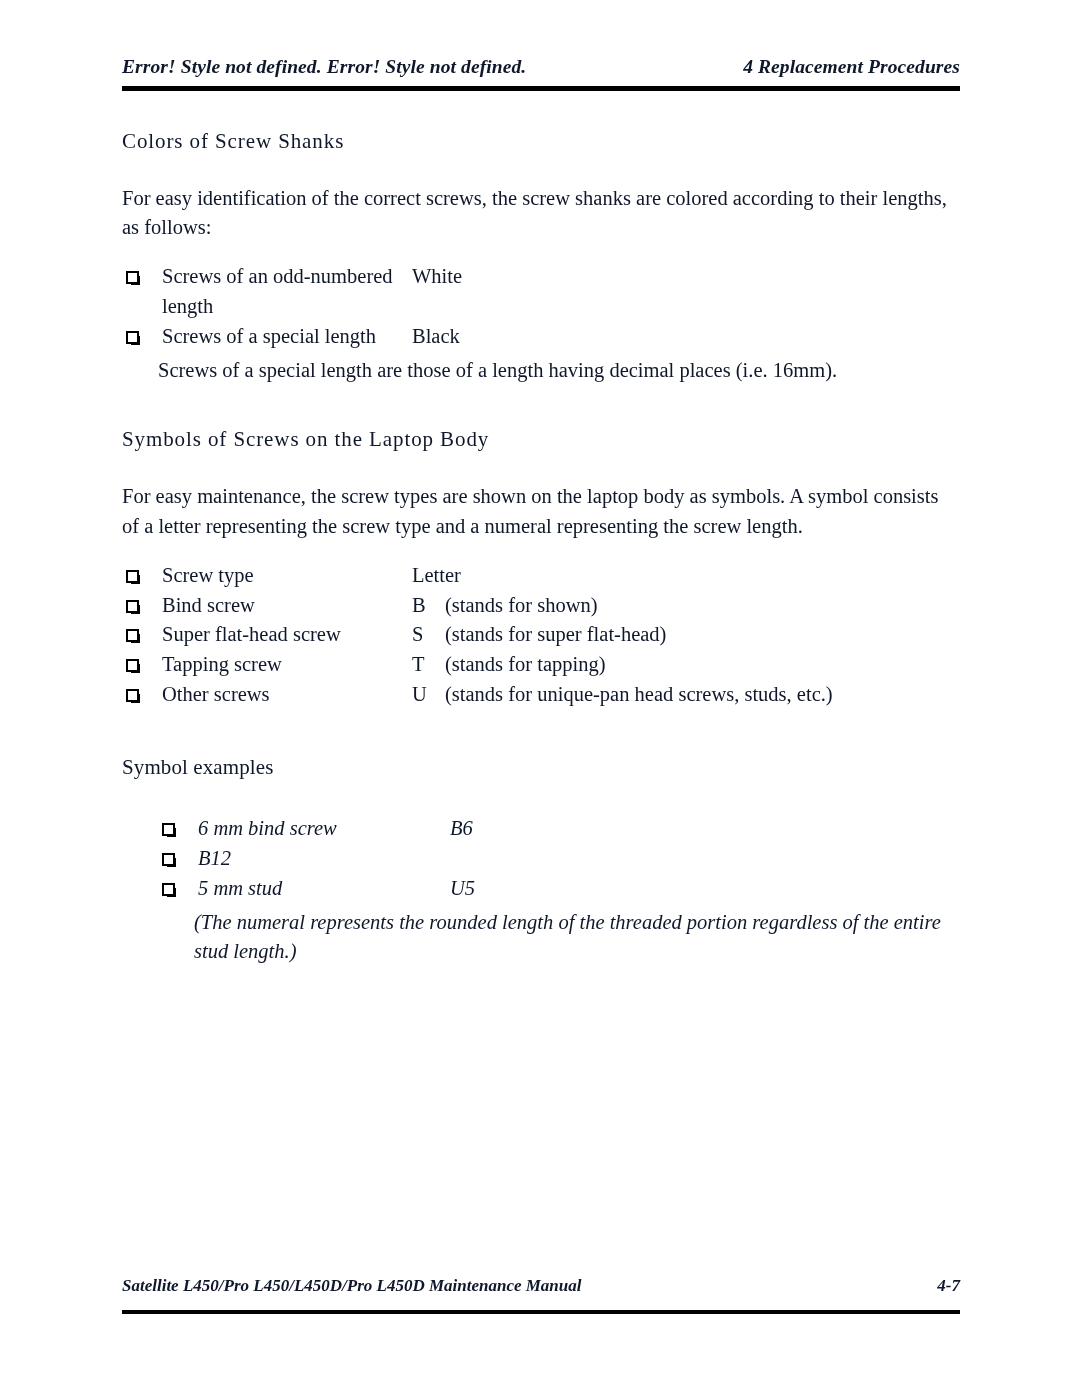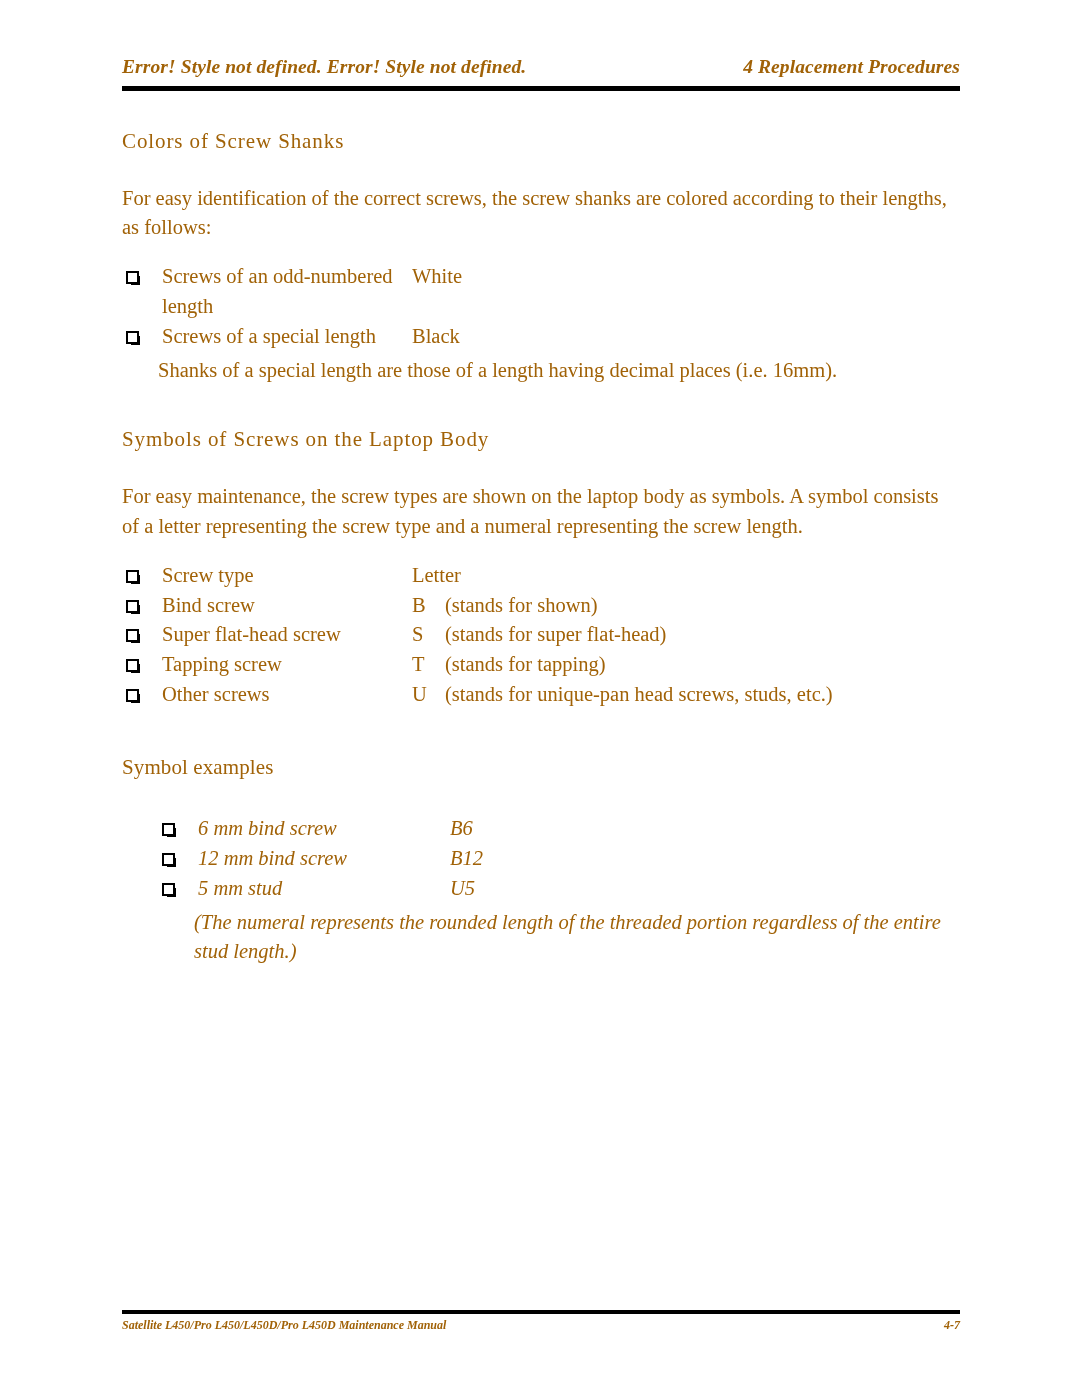--- a/index.html
+++ b/index.html
@@ -7,21 +7,21 @@
     margin: 0;
     padding: 0;
     background: #ffffff;
   }
   .page {
     position: relative;
     width: 1048px;
     height: 1397px;
     background: #ffffff;
     font-family: "Liberation Serif", "DejaVu Serif", serif;
-    color: #a16207;
+    color: #0f172a;
     overflow: hidden;
     box-sizing: border-box;
   }
 
   
   .running-header {
     position: absolute;
     left: 122px;
     top: 56px;
     width: 838px;
@@ -166,28 +166,28 @@
     position: absolute;
     left: 122px;
     top: 1310px;
     width: 838px;
     height: 4px;
     background: #000000;
   }
   .running-footer {
     position: absolute;
     left: 122px;
-    top: 1318px;
+    top: 1276px;
     width: 838px;
     display: flex;
     justify-content: space-between;
     align-items: baseline;
     font-style: italic;
     font-weight: bold;
-    font-size: 12px;
+    font-size: 17px;
   }
   .running-footer .left  { white-space: nowrap; }
   .running-footer .right { white-space: nowrap; }
 </style>
 </head>
 <body>
 
 <div class="page">
 
   <div class="running-header">
@@ -209,21 +209,21 @@
         <span class="bullet-cell"><span class="shadow-square"></span></span>
         <span class="col-label">Screws of an odd-numbered length</span>
         <span class="col-value">White</span>
       </li>
       <li class="row">
         <span class="bullet-cell"><span class="shadow-square"></span></span>
         <span class="col-label">Screws of a special length</span>
         <span class="col-value">Black</span>
       </li>
     </ul>
-    <p class="continuation">Shanks of a special length are those of a length having decimal places (i.e. 16mm).</p>
+    <p class="continuation">Screws of a special length are those of a length having decimal places (i.e. 16mm).</p>
 
     <div class="gap-section"></div>
 
     <h2 class="section-heading">Symbols of Screws on the Laptop Body</h2>
     <div class="gap-after-heading"></div>
 
     <p class="para">For easy maintenance, the screw types are shown on the laptop body as symbols. A symbol consists of a letter representing the screw type and a numeral representing the screw length.</p>
     <div class="gap-after-para"></div>
 
     <ul class="bullets">
@@ -266,21 +266,20 @@
 
     <div class="indent-group">
       <ul class="bullets">
         <li class="row">
           <span class="bullet-cell"><span class="shadow-square"></span></span>
           <span class="col-label">6 mm bind screw</span>
           <span class="col-value">B6</span>
         </li>
         <li class="row">
           <span class="bullet-cell"><span class="shadow-square"></span></span>
-          <span class="col-label">12 mm bind screw</span>
           <span class="col-value">B12</span>
         </li>
         <li class="row">
           <span class="bullet-cell"><span class="shadow-square"></span></span>
           <span class="col-label">5 mm stud</span>
           <span class="col-value">U5</span>
         </li>
       </ul>
       <p class="continuation wrap">(The numeral represents the rounded length of the threaded portion regardless of the entire stud length.)</p>
     </div>

